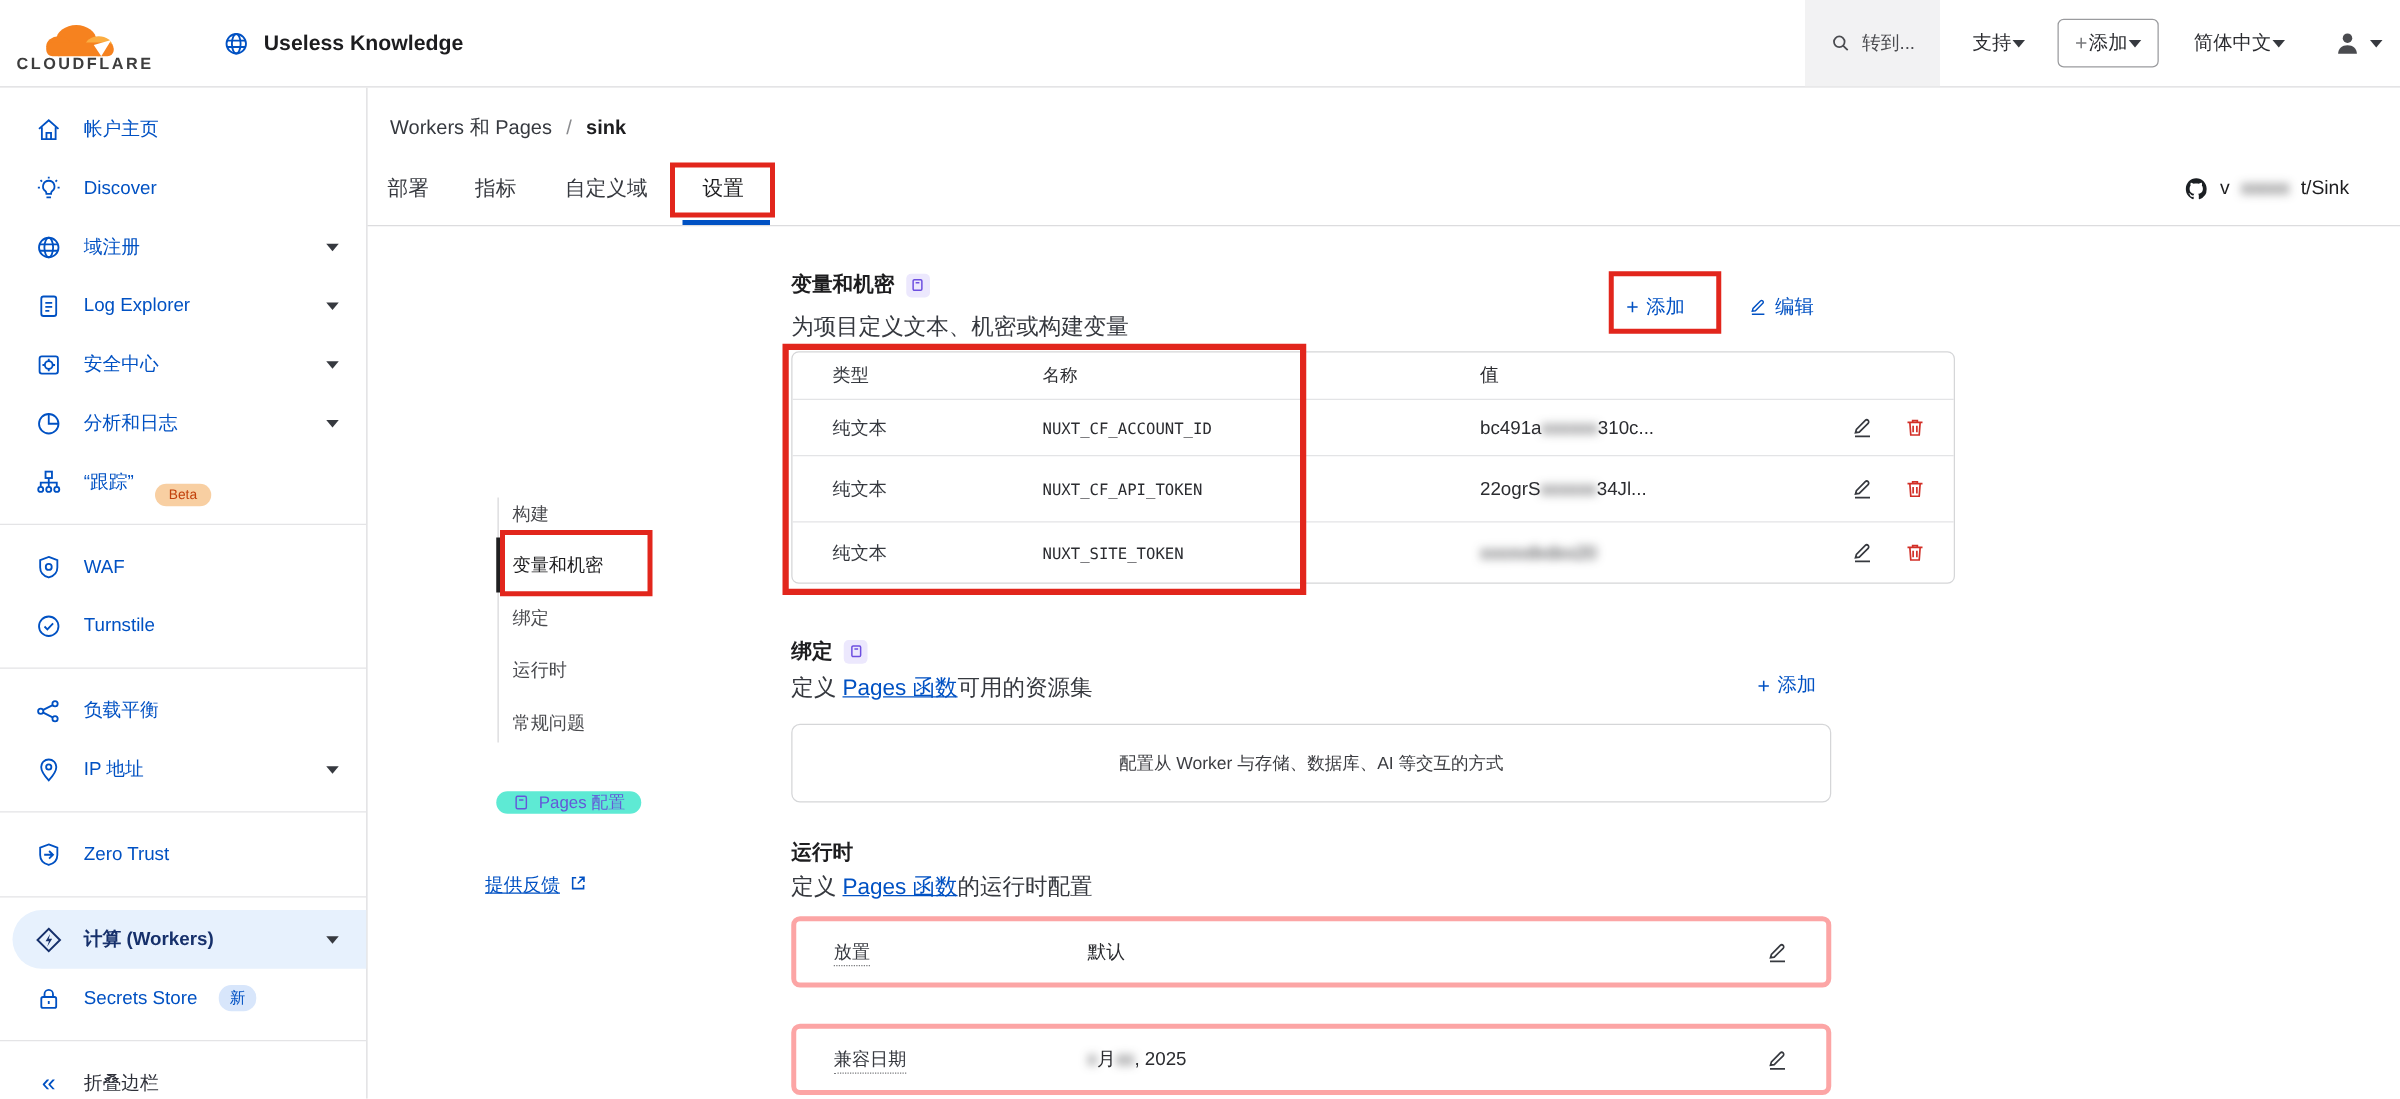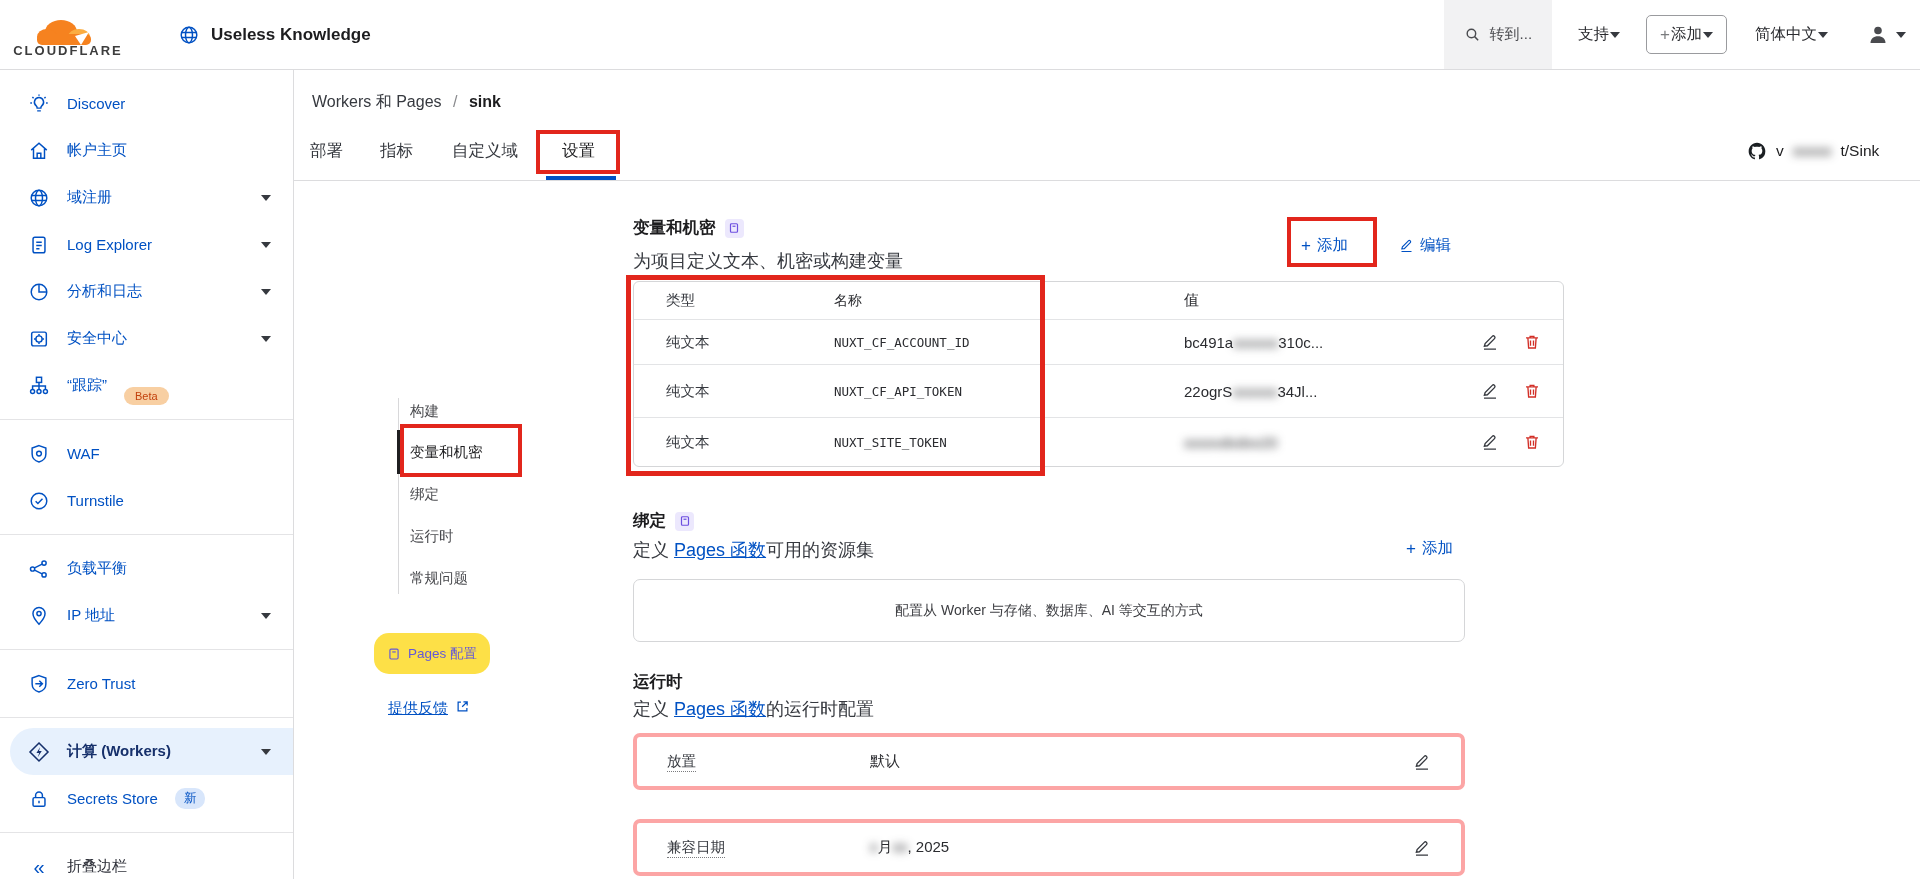--- a/index.html
+++ b/index.html
@@ -54,21 +54,21 @@
   .tabs-border { position:absolute; left:294px; top:180px; width:1626px; height:1px; background:#dcdcde; }
   .tab-underline { position:absolute; left:546px; top:176px; width:70px; height:4px; background:#0051c3; }
   .repo { position:absolute; left:1747px; top:141px; display:flex; align-items:center; gap:9px;
     font-size:15.5px; color:#1d1d1f; cursor:pointer; }
 
   
   .subnav-line { position:absolute; left:398px; top:398px; width:1px; height:196px; background:#d8d8da; }
   .subnav-bar  { position:absolute; left:397px; top:430px; width:3px; height:44px; background:#1f1f21; }
   .subnav-item { position:absolute; left:410px; font-size:14.5px; color:#4a4b4f; cursor:pointer; }
   .sn-0 { top:402px; } .sn-1 { top:443px; color:#1d1d1f; } .sn-2 { top:485px; } .sn-3 { top:527px; } .sn-4 { top:569px; }
-  .pages-pill { position:absolute; left:374px; top:633px; height:41px; background:#fde047; color:#6458d8;
+  .pages-pill { position:absolute; left:397px; top:633px; height:18px; background:#5eead4; color:#6458d8;
     border-radius:15px; padding:0 13px; display:flex; align-items:center; gap:7px; font-size:13.5px; cursor:pointer; }
   .feedback { position:absolute; left:388px; top:699px; color:#0051c3; font-size:15px;
     text-decoration:underline; display:flex; align-items:flex-start; gap:7px; cursor:pointer; }
 
   
   .sec-title { position:absolute; font-size:16.5px; font-weight:bold; color:#1d1d1f;
     display:flex; align-items:center; gap:9px; }
   .sec-desc { position:absolute; font-size:18px; color:#36393f; }
   .blue-link { color:#0051c3; cursor:pointer; display:flex; align-items:center; gap:6px; font-size:15.5px; }
   .inline-link { color:#0051c3; text-decoration:underline; cursor:pointer; }
@@ -168,62 +168,62 @@
             <path d="M4.5 20c0-4.2 3.2-6.8 7.5-6.8s7.5 2.6 7.5 6.8Z"></path>
         </svg>
         <span class="caret"></span>
       </div>
     </div>
   </header>
 
   <nav class="sidebar">
     <div class="side-item">
       <svg class="icon" viewBox="0 0 24 24" fill="none" stroke="currentColor" stroke-width="1.6">
+        <path d="M3.5 11 12 3.5 20.5 11M6 9.5V20h12V9.5M10 20v-5.5h4V20"></path>
+        </svg>
+      <span>帐户主页</span>
+    </div>
+    <div class="side-item">
+      <svg class="icon" viewBox="0 0 24 24" fill="none" stroke="currentColor" stroke-width="1.6">
         <path d="M12 5a5 5 0 0 1 3 9c-1 .8-1 1.6-1 2.5h-4c0-.9 0-1.7-1-2.5a5 5 0 0 1 3-9ZM10 19.5h4M12 1.5v1.6M4.8 4.4l1.3 1.3M19.2 4.4l-1.3 1.3M2.5 11h1.8M19.7 11h1.8"></path>
         </svg>
       <span>Discover</span>
-    </div>
-    <div class="side-item">
-      <svg class="icon" viewBox="0 0 24 24" fill="none" stroke="currentColor" stroke-width="1.6">
-        <path d="M3.5 11 12 3.5 20.5 11M6 9.5V20h12V9.5M10 20v-5.5h4V20"></path>
-        </svg>
-      <span>帐户主页</span>
     </div>
     <div class="side-item">
       <svg class="icon" viewBox="0 0 24 24" fill="none" stroke="currentColor" stroke-width="1.6">
         <circle cx="12" cy="12" r="8.5"></circle>
           <ellipse cx="12" cy="12" rx="3.8" ry="8.5"></ellipse>
           <path d="M4 9.2h16M4 14.8h16"></path>
         </svg>
       <span>域注册</span>
       <span class="caret s-caret"></span>
     </div>
     <div class="side-item">
       <svg class="icon" viewBox="0 0 24 24" fill="none" stroke="currentColor" stroke-width="1.6">
         <rect x="5.5" y="3.5" width="13" height="17" rx="2"></rect>
           <path d="M9 9h6M9 12.5h6M9 16h3.5"></path>
         </svg>
       <span>Log Explorer</span>
       <span class="caret s-caret"></span>
     </div>
     <div class="side-item">
       <svg class="icon" viewBox="0 0 24 24" fill="none" stroke="currentColor" stroke-width="1.6">
-        <circle cx="12" cy="12" r="8.5"></circle>
-          <path d="M12 3.5V12h8.5"></path>
-        </svg>
-      <span>分析和日志</span>
-      <span class="caret s-caret"></span>
-    </div>
-    <div class="side-item">
-      <svg class="icon" viewBox="0 0 24 24" fill="none" stroke="currentColor" stroke-width="1.6">
         <rect x="4" y="4.5" width="16" height="15" rx="2"></rect>
           <circle cx="12" cy="12" r="3.4"></circle>
           <path d="M12 6.5v2M12 15.5v2M6.5 12h2M15.5 12h2"></path>
         </svg>
       <span>安全中心</span>
+      <span class="caret s-caret"></span>
+    </div>
+    <div class="side-item">
+      <svg class="icon" viewBox="0 0 24 24" fill="none" stroke="currentColor" stroke-width="1.6">
+        <circle cx="12" cy="12" r="8.5"></circle>
+          <path d="M12 3.5V12h8.5"></path>
+        </svg>
+      <span>分析和日志</span>
       <span class="caret s-caret"></span>
     </div>
     <div class="side-item">
       <svg class="icon" viewBox="0 0 24 24" fill="none" stroke="currentColor" stroke-width="1.6">
         <rect x="9.2" y="2.5" width="5.6" height="5.6"></rect>
           <path d="M12 8.1v4M12 12.1H5v3.4M12 12.1h7v3.4M12 12.1v3.4"></path>
         <circle cx="5" cy="18" r="2.2"></circle>
           <circle cx="12" cy="18" r="2.2"></circle>
           <circle cx="19" cy="18" r="2.2"></circle>
         </svg>

